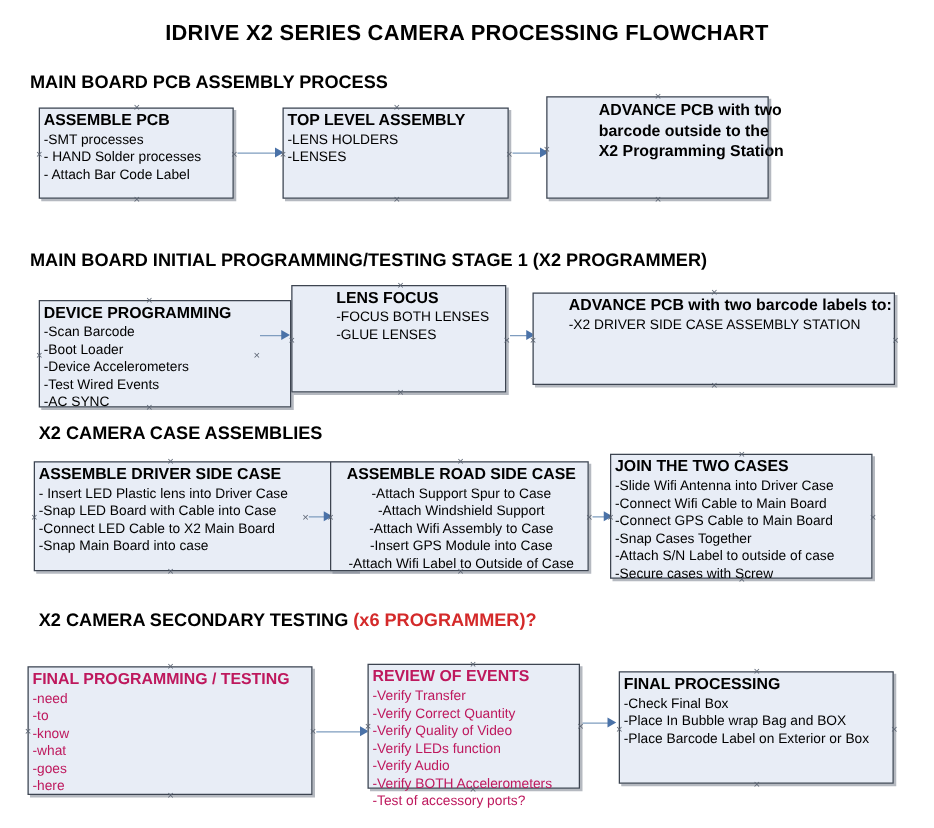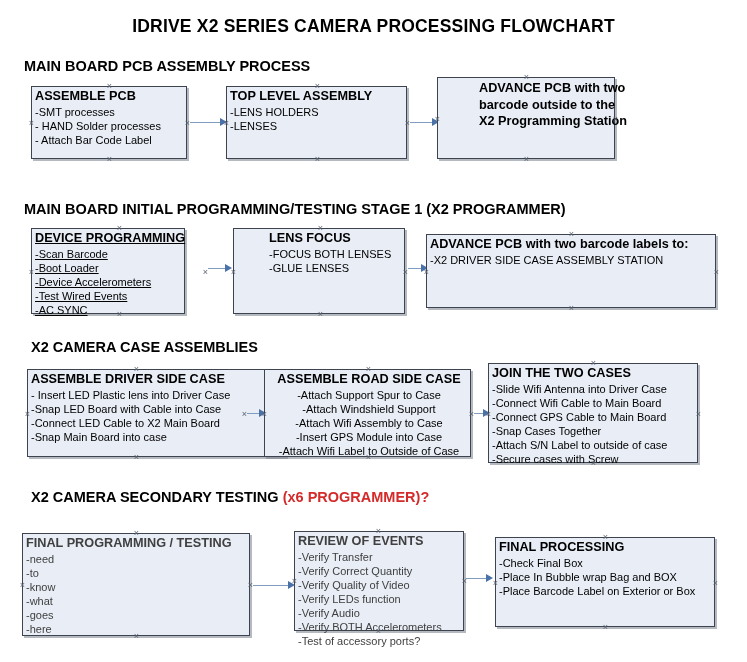--- a/index.html
+++ b/index.html
@@ -37,21 +37,21 @@
   .box .hd {
     font-size:12.7px; font-weight:bold; line-height:1.18;
     padding:2px 0 1px 3px;
     white-space:nowrap;
   }
   .box ul { list-style:none; margin:0; padding:0 0 0 3px; }
   .box li {
     font-size:11px; line-height:1.28;
     white-space:nowrap;
   }
-  .box.red .hd, .box.red li { color:#404040; }
+  .box.red .hd, .box.red li { color:#be185d; }
   .box.overflow { overflow:visible; }
 
   
   .conn { position:absolute; height:1px; background:#7f9dbf; }
   .arrow {
     position:absolute; width:0; height:0;
     border-top:4.5px solid transparent;
     border-bottom:4.5px solid transparent;
     border-left:7px solid #4a72a8;
   }
@@ -111,21 +111,21 @@
       <div> X2 Programming Station</div>
     </div>
     <span class="handle" style="left:85px; top:-4px;"></span>
     <span class="handle" style="left:-4px; top:38px;"></span>
     <span class="handle" style="left:85px; top:78px;"></span>
     <span class="handle" style="left:174px; top:38px;"></span>
   </div>
 
   <div class="section-head" style="left:24px; top:201px;">MAIN BOARD INITIAL PROGRAMMING/TESTING STAGE 1 (X2 PROGRAMMER)</div>
 
-  <div class="box" style="left:31px; top:228px; width:154px; height:86px;text-decoration:underline;">
+  <div class="box" style="left:31px; top:240px; width:202px; height:86px;">
     <div class="hd">DEVICE PROGRAMMING</div>
     <ul>
       <li>-Scan Barcode</li>
       <li>-Boot Loader</li>
       <li>-Device Accelerometers</li>
       <li>-Test Wired Events</li>
       <li>-AC SYNC</li>
     </ul>
     <span class="handle" style="left:84px; top:-4px;"></span>
     <span class="handle" style="left:-4px; top:40px;"></span>
@@ -144,21 +144,21 @@
     </ul>
     <span class="handle" style="left:83px; top:-4px;"></span>
     <span class="handle" style="left:-4px; top:40px;"></span>
     <span class="handle" style="left:83px; top:82px;"></span>
     <span class="handle" style="left:168px; top:40px;"></span>
   </div>
 
   <div class="conn" style="left:408px; top:268px; width:18px;"></div>
   <div class="arrow" style="left:421px; top:264px;"></div>
 
-  <div class="box" style="left:426px; top:234px; width:290px; height:74px;">
+  <div class="box" style="left:426px; top:234px; width:290px; height:74px;padding-left:25px;">
     <div class="hd">ADVANCE PCB with two barcode labels to:</div>
     <ul>
       <li>-X2 DRIVER  SIDE  CASE  ASSEMBLY STATION</li>
     </ul>
     <span class="handle" style="left:141px; top:-4px;"></span>
     <span class="handle" style="left:-4px; top:34px;"></span>
     <span class="handle" style="left:141px; top:70px;"></span>
     <span class="handle" style="left:286px; top:34px;"></span>
   </div>
 

